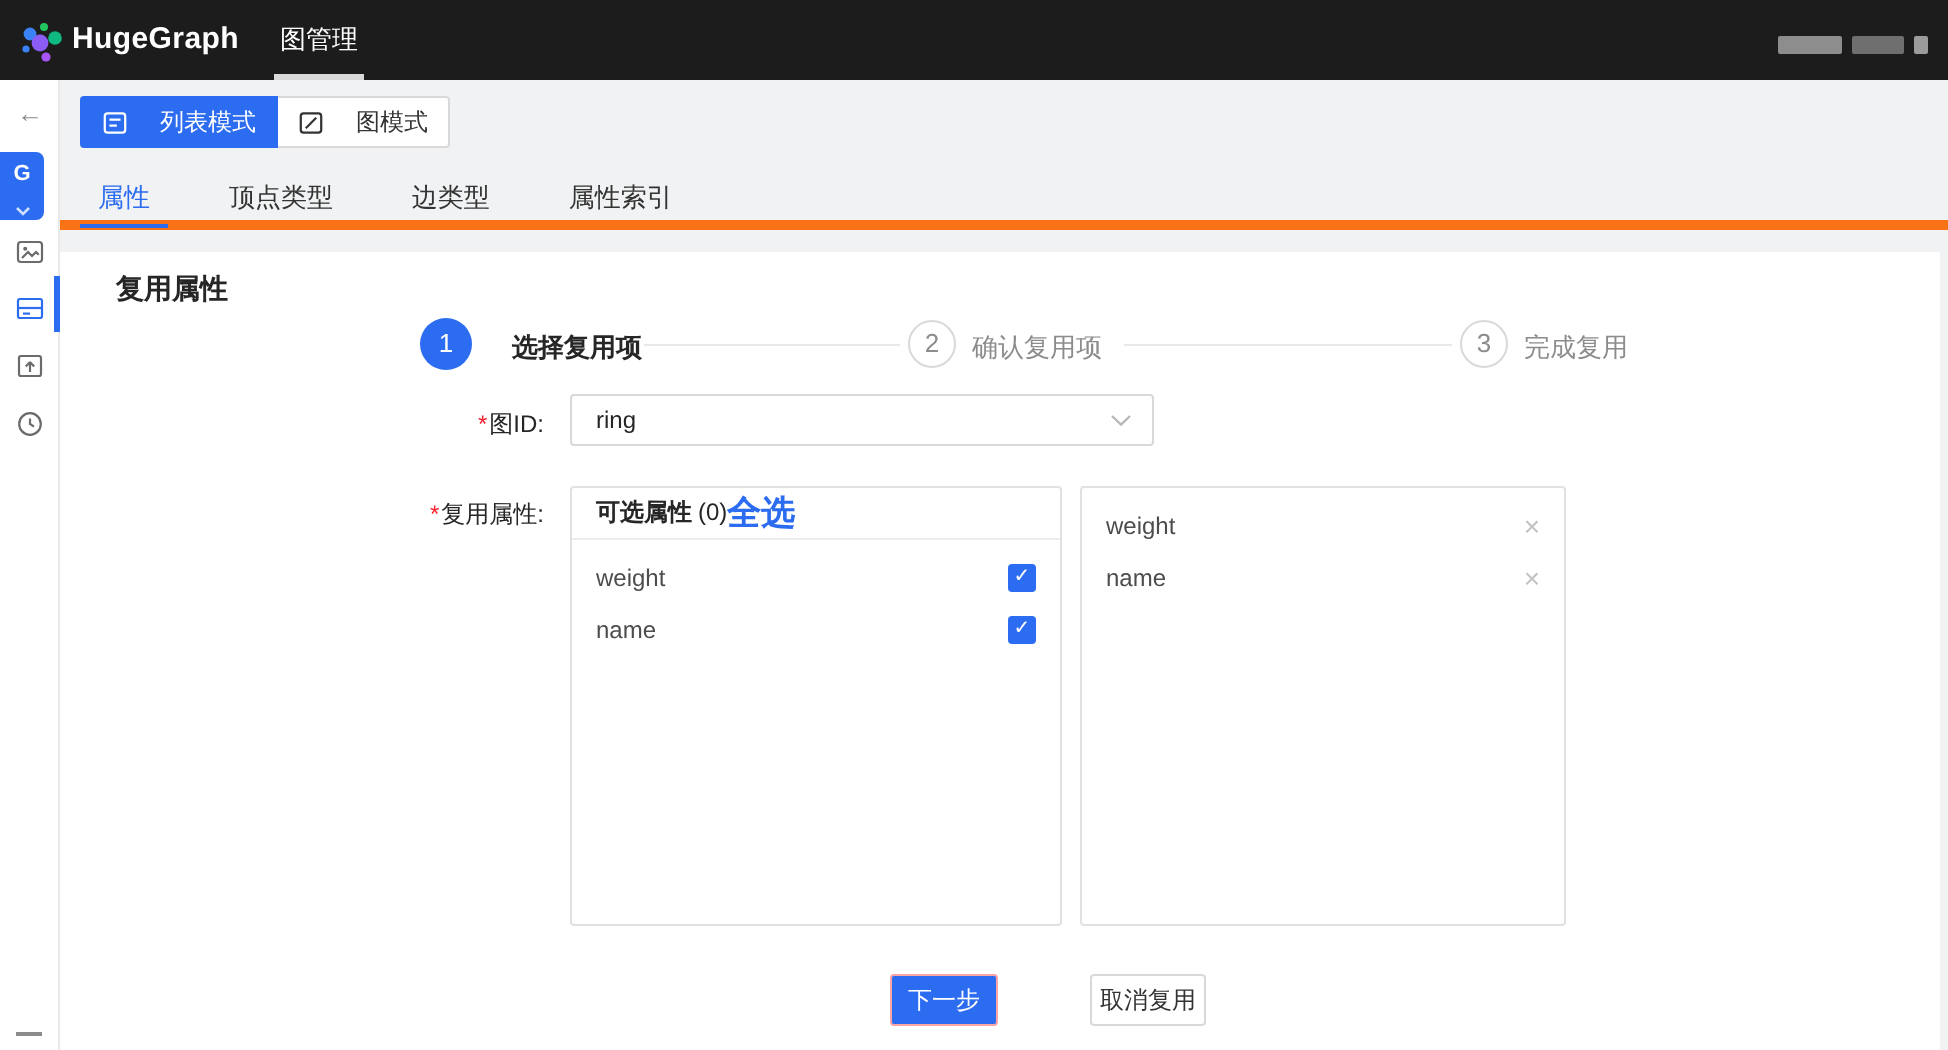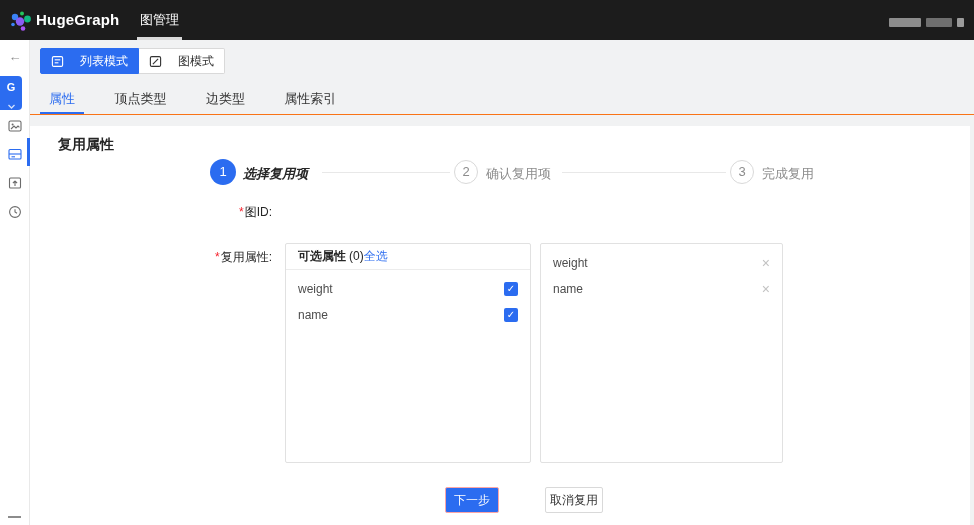--- a/index.html
+++ b/index.html
@@ -33,56 +33,56 @@
 
   
   .main { position:absolute; left:30px; top:40px; width:944px; height:485px; background:#f1f2f3; }
 
   .mode-switch { position:absolute; left:10px; top:8px; display:flex; height:26px; }
   .mode-btn { display:flex; align-items:center; gap:16px; padding:0 10px; font-size:12px; height:26px; cursor:pointer; white-space:nowrap; }
   .mode-btn svg { width:13px; height:13px; }
   .mode-btn.active { background:#2b6cf0; color:#ffffff; border:1px solid #2b6cf0; border-radius:2px 0 0 2px; }
   .mode-btn.plain { background:#ffffff; color:#333333; border:1px solid #d9d9d9; border-left:none; border-radius:0 2px 2px 0; }
 
-  .tabs { position:absolute; left:0; top:45px; width:944px; height:30px; padding-left:10px; border-bottom:1px solid #f97316; }
+  .tabs { position:absolute; left:0; top:45px; width:944px; height:30px; padding-left:10px; border-bottom:5px solid #f97316; }
   .tab { display:inline-block; height:29px; line-height:27px; padding:0 9px; margin-right:17px; font-size:13px; color:#333333; cursor:pointer; }
   .tab.active { color:#2b6cf0; border-bottom:2px solid #2b6cf0; }
 
   
   .card { position:absolute; left:0; top:86px; width:940px; height:399px; background:#ffffff; }
   .card-title { position:absolute; left:28px; top:10px; font-size:14px; font-weight:bold; color:#262626; }
 
   
   .step-circle { position:absolute; border-radius:50%; text-align:center; font-size:13px; }
   .step-circle.done { width:26px; height:26px; line-height:26px; background:#2b6cf0; color:#ffffff; top:33px; }
   .step-circle.todo { width:24px; height:24px; line-height:22px; background:#ffffff; border:1px solid #d9d9d9; color:#8c8c8c; top:34px; }
   .sc1 { left:180px; } .sc2 { left:424px; } .sc3 { left:700px; }
   .step-label { position:absolute; top:39px; font-size:13px; white-space:nowrap; }
-  .step-label.on { color:#262626; font-weight:bold; left:213px;font-style:italic; }
+  .step-label.on { color:#262626; font-weight:bold; left:226px; }
   .sl2 { color:#8c8c8c; left:456px; } .sl3 { color:#8c8c8c; left:732px;text-align:right; }
   .step-line { position:absolute; top:46px; height:1px; background:#e8e8e8; }
   .ln1 { left:292px; width:128px; } .ln2 { left:532px; width:164px; }
 
   
   .form-label { position:absolute; width:112px; left:130px; text-align:right; font-size:12px; color:#262626; white-space:nowrap; }
   .req { color:#f5222d; margin-right:1px; }
   .fl1 { top:78px; } .fl2 { top:123px; }
 
   .select { position:absolute; left:255px; top:71px; width:292px; height:26px; background:#fff; border:1px solid #d9d9d9; border-radius:2px; cursor:pointer; }
   .select .val { position:absolute; left:12px; top:0; line-height:24px; font-size:12px; color:#262626; }
   .select .chev { position:absolute; right:10px; top:9px; }
 
   
   .panel { position:absolute; top:117px; height:220px; background:#fff; border:1px solid #e1e1e1; border-radius:2px; }
   .panel.left { left:255px; width:246px; }
   .panel.right { left:510px; width:243px; }
   .panel-head { height:26px; display:flex; align-items:center; padding:0 12px; border-bottom:1px solid #ececec; }
   .panel-title { font-size:12px; color:#262626; font-weight:bold; }
   .panel-title .cnt { font-weight:normal; color:#262626; margin-left:3px; }
-  .panel-action { font-size:12px; color:#2b6cf0; cursor:pointer; }
+  .panel-action { font-size:17px; color:#2b6cf0; cursor:pointer;font-weight:bold; }
   .p-item { height:24px; display:flex; align-items:flex-end; justify-content:space-between; padding:0 12px; margin-top:2px; }
   .p-item .nm { font-size:12px; color:#4d4d4d; }
   .checkbox { width:14px; height:14px; background:#2b6cf0; border-radius:2px; color:#fff; font-size:10px; line-height:14px; text-align:center; cursor:pointer; }
   .x-btn { font-size:14px; color:#c2c2c2; line-height:14px; cursor:pointer; }
 
   
   .btn { position:absolute; top:361px; height:26px; font-size:12px; border-radius:2px; text-align:center; line-height:24px; cursor:pointer; }
   .btn.primary { left:415px; width:54px; background:#2b6cf0; border:1px solid #fca5a5; color:#fff; }
   .btn.plain { left:480px; width:58px; background:#fff; border:1px solid #d9d9d9; color:#333;margin-left:35px; }
 </style>
@@ -180,20 +180,26 @@
       <div class="step-circle done sc1">1</div>
       <div class="step-label on">选择复用项</div>
       <div class="step-line ln1"></div>
       <div class="step-circle todo sc2">2</div>
       <div class="step-label sl2">确认复用项</div>
       <div class="step-line ln2"></div>
       <div class="step-circle todo sc3">3</div>
       <div class="step-label sl3">完成复用</div>
 
       <div class="form-label fl1"><span class="req">*</span><span>图ID:</span></div>
+      <div class="select">
+        <span class="val">ring</span>
+        <svg class="chev" width="11" height="7" viewBox="0 0 11 7">
+          <path d="M1 1l4.5 4.3L10 1" stroke="#b8b8b8" stroke-width="1.2" fill="none"></path>
+        </svg>
+      </div>
 
       <div class="form-label fl2"><span class="req">*</span><span>复用属性:</span></div>
 
       <div class="panel left">
         <div class="panel-head">
           <span class="panel-title"><span>可选属性</span><span class="cnt">(0)</span></span>
           <span class="panel-action">全选</span>
         </div>
         <div class="p-item">
           <span class="nm">weight</span>

